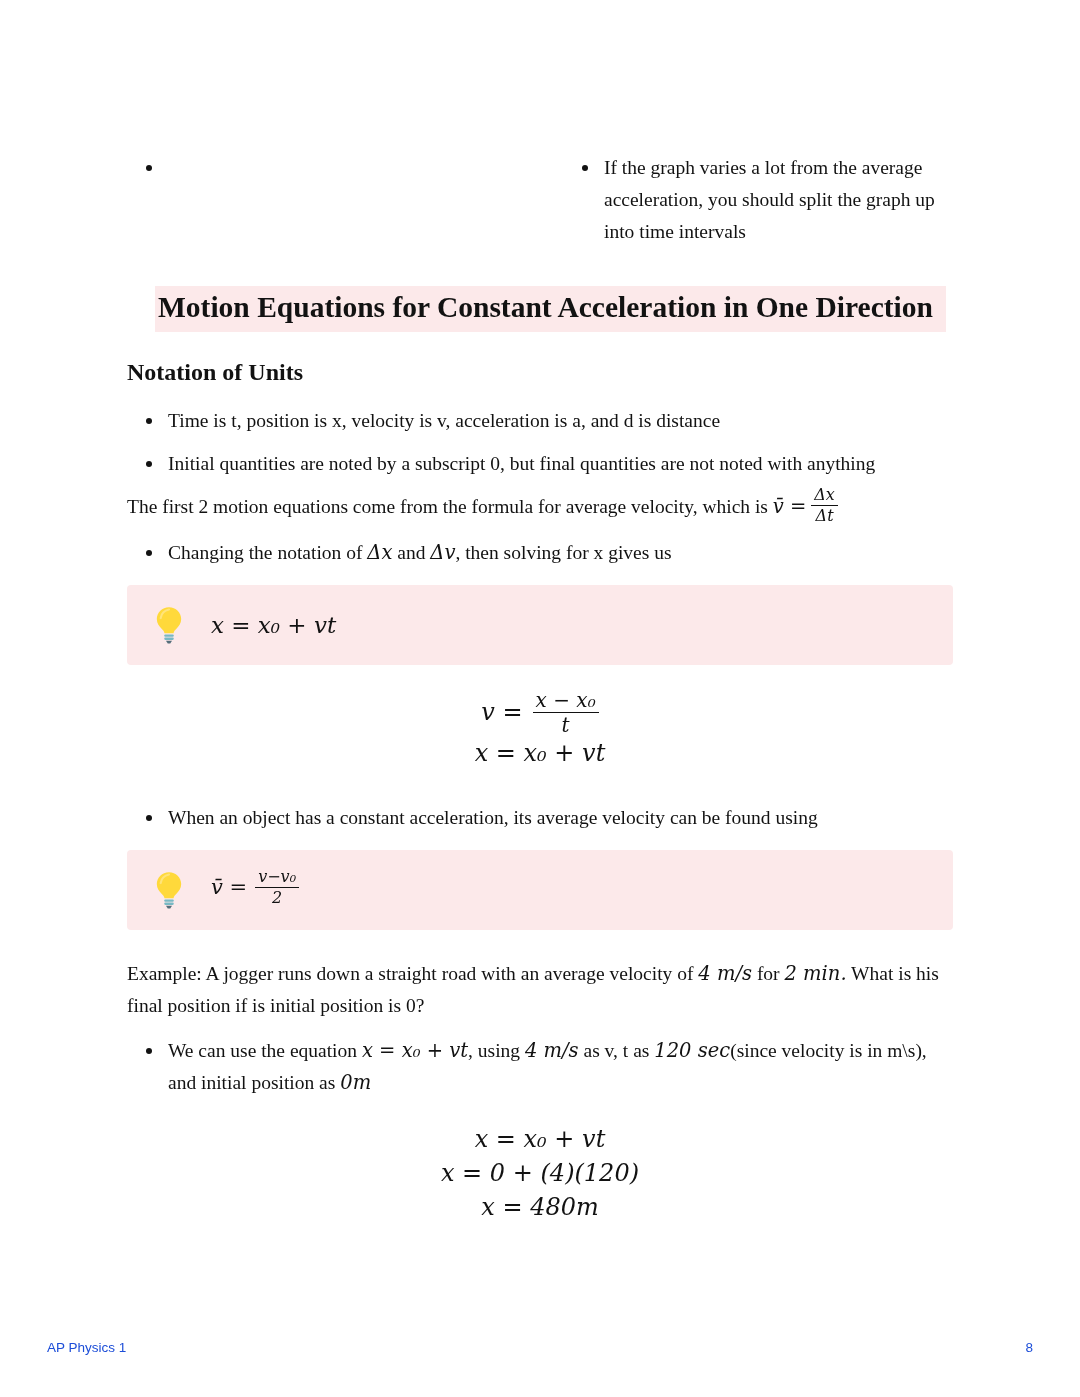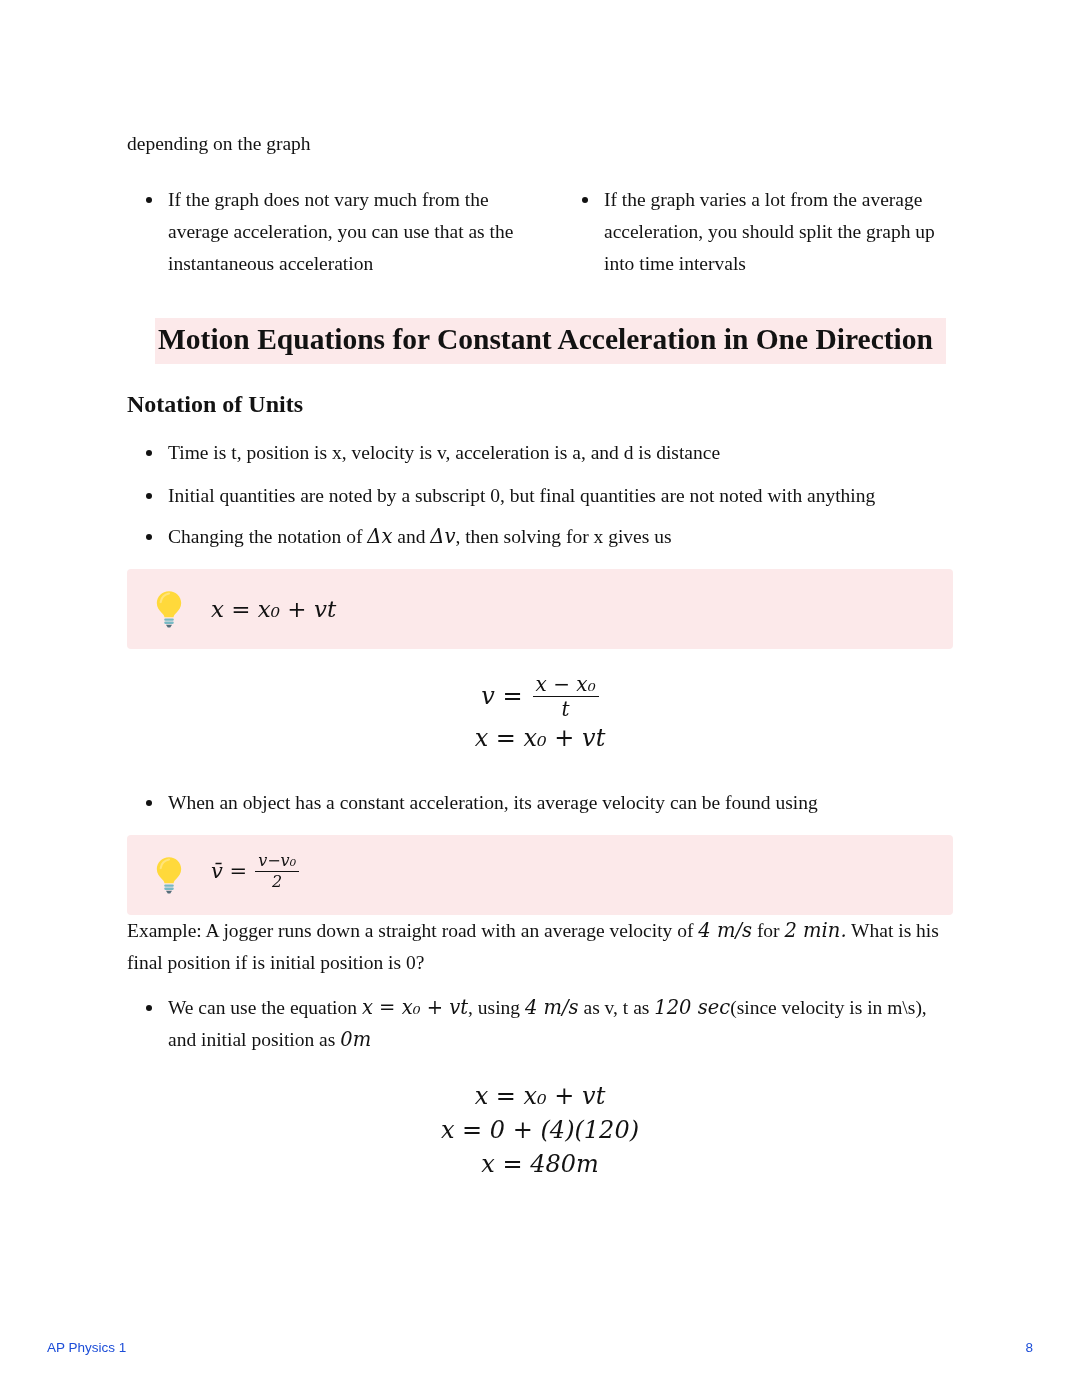--- a/index.html
+++ b/index.html
@@ -60,43 +60,41 @@
   }
   .callout-icon { flex: 0 0 auto; display: flex; align-items: center; }
   .callout .formula { font-size: 23px; }
   .callout .formula-lhs { font-size: 21px; margin-right: 8px; }
 
   .eq-block { margin-top: 24px; display: flex; flex-direction: column; align-items: center; }
   .eq-line { display: flex; align-items: center; justify-content: center; gap: 10px; font-size: 24px; line-height: 33px; }
   .eq-line + .eq-line { margin-top: 1px; }
 
   .spacer-lg { margin-top: 32px; }
-  .spacer-md { }
+  .spacer-md { margin-top: 28px; }
   .spacer-sm { margin-top: 13px; }
 
   .footer {
     position: absolute; left: 47px; right: 47px; bottom: 42px;
     display: flex; justify-content: space-between; align-items: baseline;
     font-family: "Liberation Sans", sans-serif;
     font-size: 13.5px; color: #1d4ed8;
   }
 </style>
 </head>
 <body>
 
 <div class="page">
   <div class="content">
 
-    <p class="body-text">depending on the graph</p>
 
     <div class="two-col">
       <div class="col">
         <div class="bullet">
           <span class="dot"></span>
-          <span class="bullet-text">If the graph does not vary much from the average acceleration, you can use that as the instantaneous acceleration</span>
         </div>
       </div>
       <div class="col">
         <div class="bullet">
           <span class="dot"></span>
           <span class="bullet-text">If the graph varies a lot from the average acceleration, you should split the graph up into time intervals</span>
         </div>
       </div>
     </div>
 
@@ -108,20 +106,24 @@
       <div class="bullet">
         <span class="dot"></span>
         <span class="bullet-text">Time is t, position is x, velocity is v, acceleration is a, and d is distance</span>
       </div>
       <div class="bullet">
         <span class="dot"></span>
         <span class="bullet-text">Initial quantities are noted by a subscript 0, but final quantities are not noted with anything</span>
       </div>
     </div>
 
+    <p class="body-text para"><span>The first 2 motion equations come from the formula for average velocity, which is </span><span class="math">v̄ =</span>&nbsp;<span class="frac small math">
+          <span class="num">Δx</span>
+          <span class="den">Δt</span>
+        </span></p>
 
     <div class="bullet para">
       <span class="dot"></span>
       <span class="bullet-text"><span>Changing the notation of </span><span class="math">Δx</span><span> and </span><span class="math">Δv</span><span>, then solving for x gives us</span></span>
     </div>
 
     <div class="callout">
       <span class="callout-icon">
         <svg width="32" height="40" viewBox="0 0 36 44" aria-hidden="true">
           <path d="M18 2C10.2 2 4.3 8.1 4.3 15.3c0 4.7 2.5 8.1 5.1 10.5 1.9 1.8 3.2 3.4 3.5 5.6h10.2c.3-2.2 1.6-3.8 3.5-5.6 2.6-2.4 5.1-5.8 5.1-10.5C31.7 8.1 25.8 2 18 2z" fill="#ffd93b"></path>

